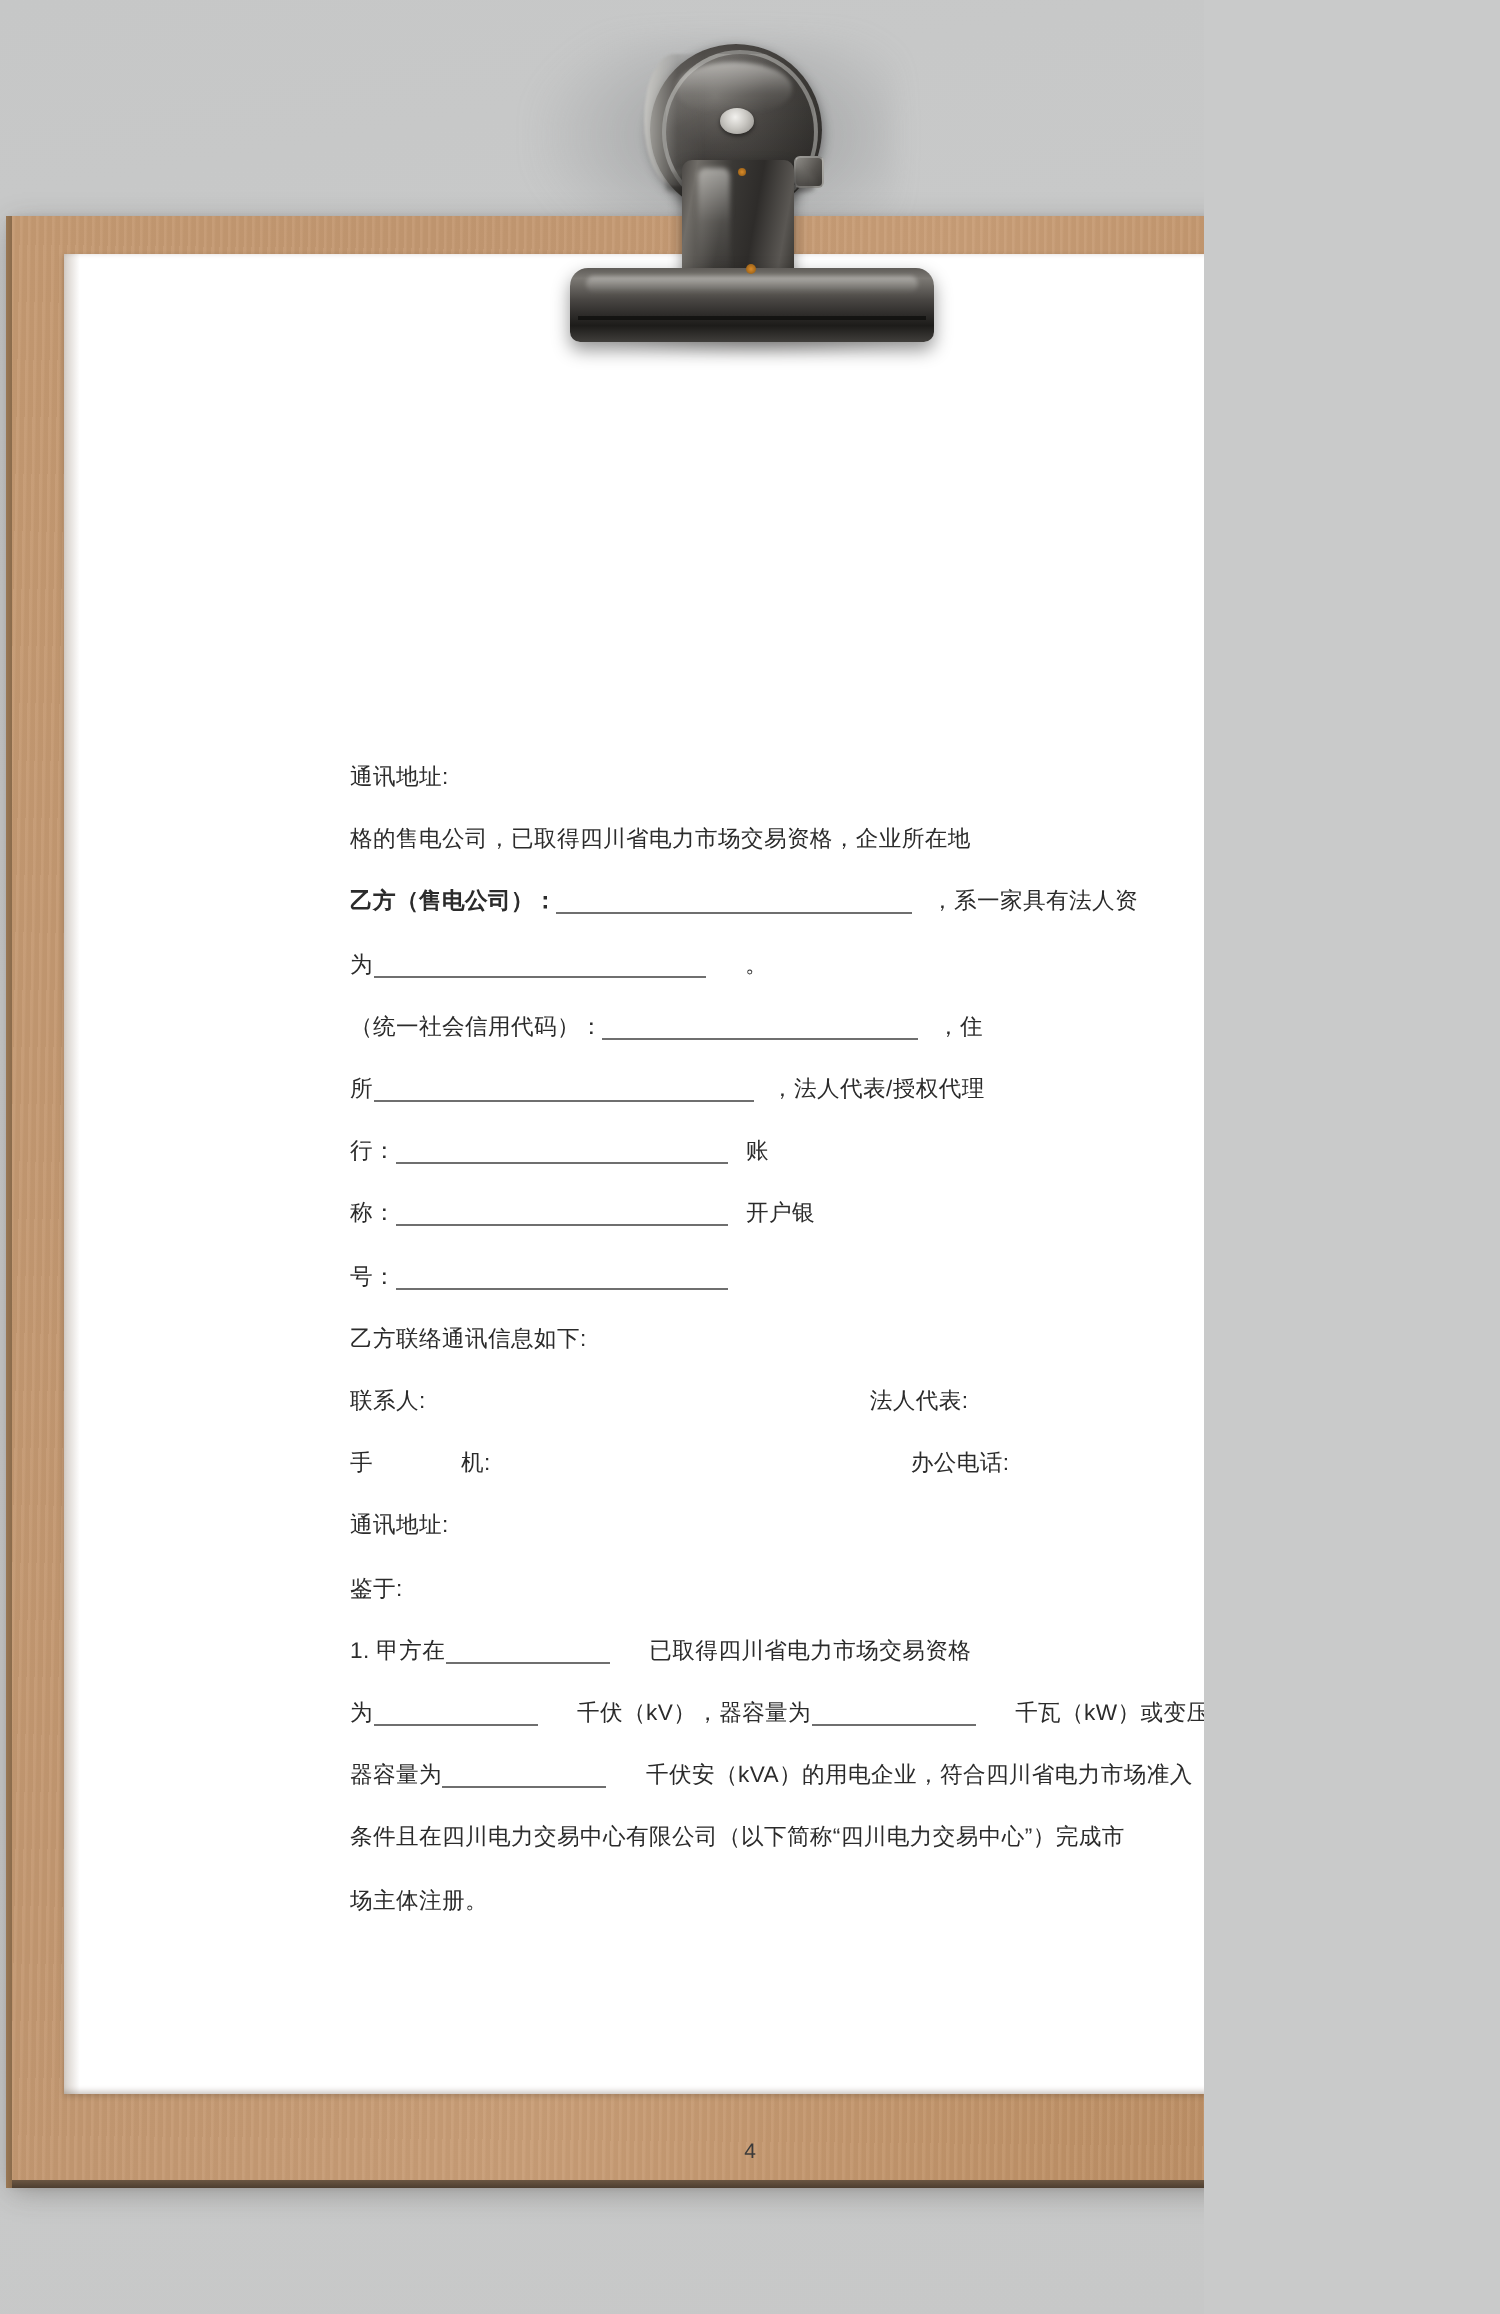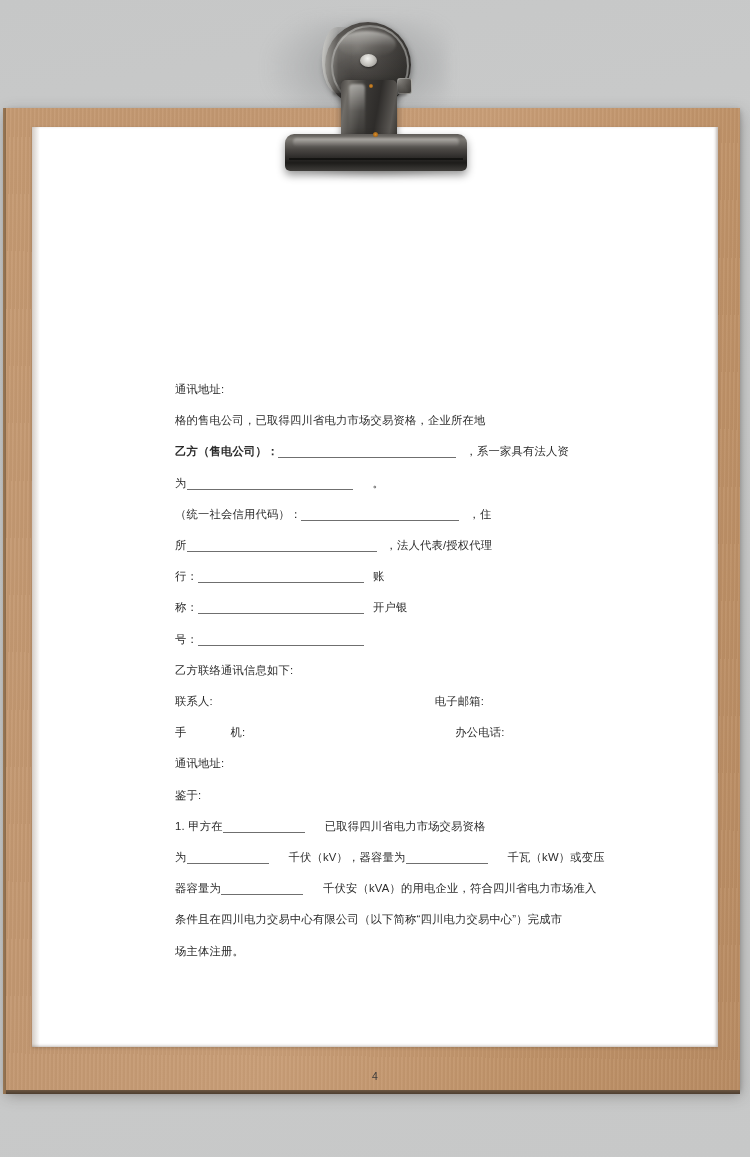--- a/index.html
+++ b/index.html
@@ -9,21 +9,21 @@
   body {
     width: 750px;
     height: 1157px;
     overflow: hidden;
     background: #c9caca;
     font-family: "Liberation Sans", "DejaVu Sans", sans-serif;
   }
 
   #scene {
     position: relative;
-    width: 750px;
+    width: 602px;
     height: 1157px;
     background: linear-gradient(170deg, #c6c7c7 0%, #cbcccc 40%, #c7c8c8 100%);
     overflow: hidden;
   }
 
   
   .wall-shadow {
     position: absolute;
     left: 268px;
     top: 18px;
@@ -308,21 +308,21 @@
 
         <p>
           <span>号：</span><span class="blank b-m"></span>
         </p>
 
         <p>
           <span>乙方联络通讯信息如下:</span>
         </p>
 
         <p>
-          <span>联系人:</span><span class="spc-tab"></span><span class="spc-3"></span><span>电子邮箱:</span>
+          <span>联系人:</span><span class="spc-tab"></span><span class="spc-3"></span><span>法人代表:</span>
         </p>
 
         <p>
           <span>手</span><span class="spc-3"></span><span>机:</span><span class="spc-tab2"></span><span class="spc-3"></span><span>办公电话:</span>
         </p>
 
         <p>
           <span>通讯地址:</span>
         </p>
 

